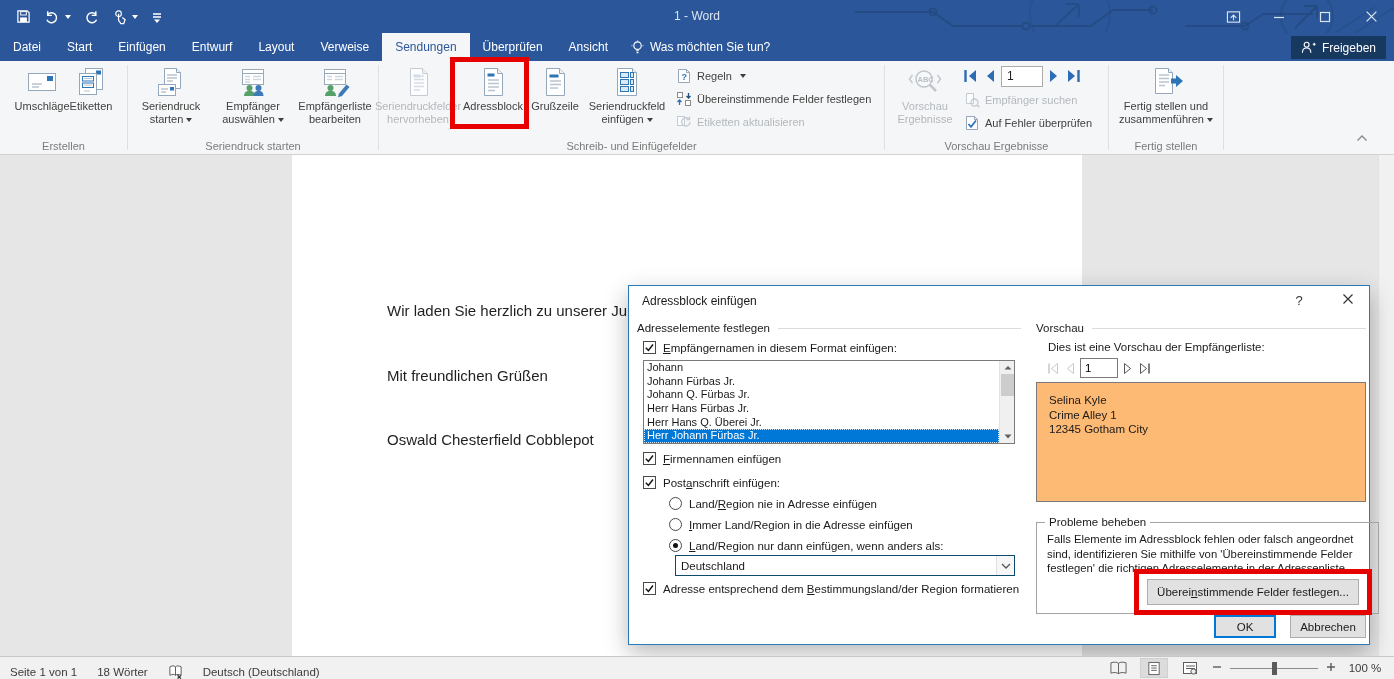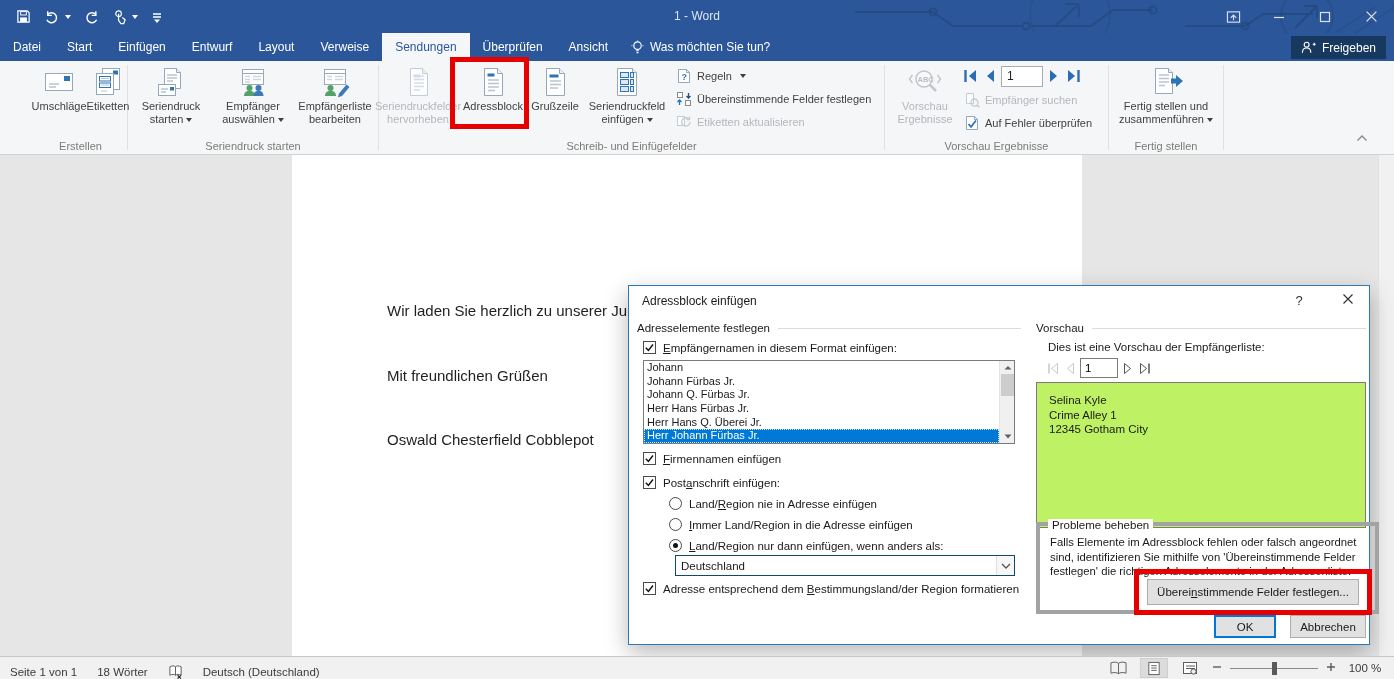--- a/index.html
+++ b/index.html
@@ -89,23 +89,23 @@
   #lb-scroll{position:absolute;right:0;top:0;width:15px;height:82px;background:#f0f0f0;border-left:1px solid #e3e3e3}
   #lb-thumb{position:absolute;left:1px;top:13px;width:13px;height:22px;background:#cdcdcd}
   .lb-arrow{position:absolute;left:0;width:15px;height:13px;display:flex;align-items:center;justify-content:center}
   #dd-country{position:absolute;left:46px;top:269px;width:340px;height:21px;border:1px solid #0c4a6e;background:#fff;
     display:flex;align-items:center}
   #dd-country .v{padding-left:5px;flex:1}
   #dd-country .chev{width:18px;height:19px;display:flex;align-items:center;justify-content:center;border-left:1px solid #e0e0e0;background:#f7f7f7}
   #pv-caption{position:absolute;left:419px;top:55px;white-space:nowrap}
   #pv-nav{position:absolute;left:417px;top:72px;display:flex;align-items:center;gap:5px}
   #pv-rec{width:38px;height:20px;border:1px solid #7a7a7a;background:#fff;font-size:11.5px;font-family:inherit;padding-left:4px}
-  #pv-box{position:absolute;left:407px;top:96px;width:330px;height:146px;border:1px solid #7a7a7a;background:#bef264;
+  #pv-box{position:absolute;left:407px;top:96px;width:330px;height:120px;border:1px solid #7a7a7a;background:#fdba74;
     padding:10px 12px;line-height:14.5px}
-  #problems{position:absolute;left:407px;top:236px;width:343px;height:92px;border:4px solid #a3a3a3}
+  #problems{position:absolute;left:407px;top:236px;width:343px;height:92px;border:1px solid #a3a3a3}
   #problems .cap{position:absolute;left:8px;top:-7px;background:#fff;padding:0 4px}
   #problems .txt{margin:9px 8px 0 10px;line-height:14.6px;font-size:11.3px}
   #matchbtn{position:absolute;left:518px;top:293px;width:212px;height:26px;background:#e1e1e1;border:1px solid #adadad;
     font-size:11.5px;display:flex;align-items:center;justify-content:center;white-space:nowrap;z-index:6}
   #okbtn{position:absolute;left:585px;top:329px;width:62px;height:23px;background:#e1e1e1;border:2px solid var(--selection);
     display:flex;align-items:center;justify-content:center;font-size:11.5px}
   #cancelbtn{position:absolute;left:661px;top:329px;width:76px;height:23px;background:#e1e1e1;border:1px solid #adadad;
     display:flex;align-items:center;justify-content:center;font-size:11.5px}
 
   
@@ -222,21 +222,21 @@
     </span>
   </div>
 
   <div id="ribbon">
     <div class="rdiv" style="left:127px"></div>
     <div class="rdiv" style="left:378px"></div>
     <div class="rdiv" style="left:884px"></div>
     <div class="rdiv" style="left:1108px"></div>
     <div class="rdiv" style="left:1223px"></div>
 
-    <div class="grp" style="left:17px;width:127px">
+    <div class="grp" style="left:0;width:127px">
       <div class="gc">
         <div class="bigbtn">
           <span class="bicon">
             <svg width="32" height="32" viewBox="0 0 32 32">
                 <rect x="2.5" y="7.5" width="27" height="17" fill="#fff" stroke="#94a7bb"></rect>
                 <rect x="21" y="10" width="6" height="5" fill="#2e75b6"></rect>
                 <path d="M6 18 h10 M6 21 h7" stroke="#b9c4cf" stroke-width="1.5"></path>
               </svg>
           </span>
           <span class="rlbl">Umschläge</span>

